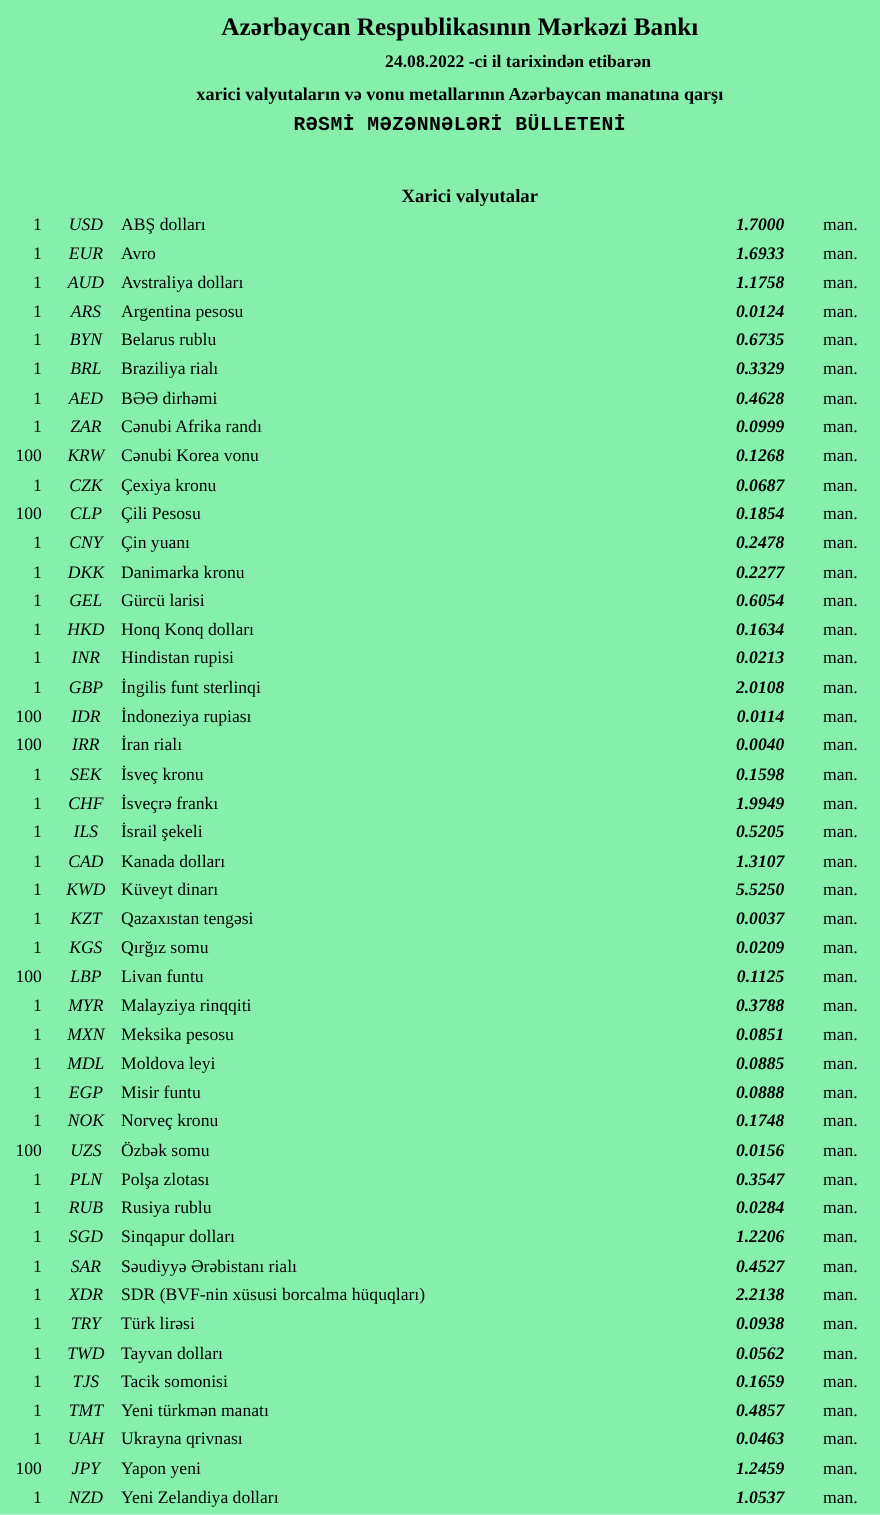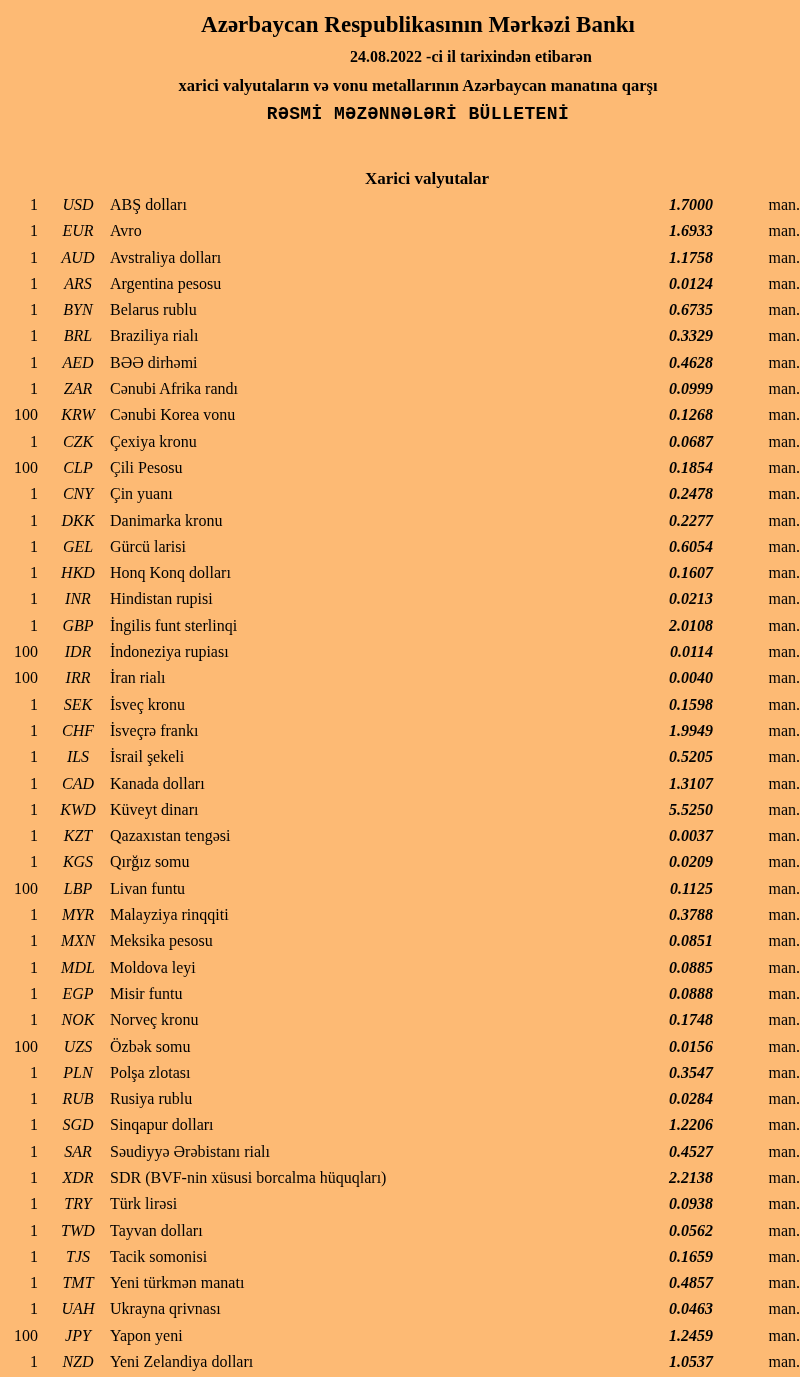--- a/index.html
+++ b/index.html
@@ -4,21 +4,21 @@
 <style>
   html, body {
     margin: 0;
     padding: 0;
     background: #ffffff;
   }
   .page {
     position: relative;
     width: 800px;
     height: 1377px;
-    background: #fdba74;
+    background: #86efac;
     color: #000000;
     font-family: "Liberation Serif", "DejaVu Serif", serif;
     overflow: hidden;
   }
   
   .header {
     margin-left: 36px; 
   }
   .bank-title {
     padding-top: 10px;
@@ -84,21 +84,21 @@
     text-align: left;
     overflow: hidden;
   }
   .cell-rate {
     text-align: right;
     padding-right: 15px;
     font-weight: bold;
     font-style: italic;
   }
   .cell-unit {
-    text-align: right;
+    text-align: center;
   }
 </style>
 </head>
 <body>
 
 <div class="page">
 
   <header class="header">
     <div class="bank-title">Azərbaycan Respublikasının Mərkəzi Bankı</div>
     <div class="date-line">24.08.2022 -ci il tarixindən etibarən</div>
@@ -204,21 +204,21 @@
     <span class="cell-qty">1</span>
     <span class="cell-code">GEL</span>
     <span class="cell-name">Gürcü larisi</span>
     <span class="cell-rate">0.6054</span>
     <span class="cell-unit">man.</span>
   </div>
       <div class="rate-row">
     <span class="cell-qty">1</span>
     <span class="cell-code">HKD</span>
     <span class="cell-name">Honq Konq dolları</span>
-    <span class="cell-rate">0.1607</span>
+    <span class="cell-rate">0.1634</span>
     <span class="cell-unit">man.</span>
   </div>
       <div class="rate-row">
     <span class="cell-qty">1</span>
     <span class="cell-code">INR</span>
     <span class="cell-name">Hindistan rupisi</span>
     <span class="cell-rate">0.0213</span>
     <span class="cell-unit">man.</span>
   </div>
       <div class="rate-row">

